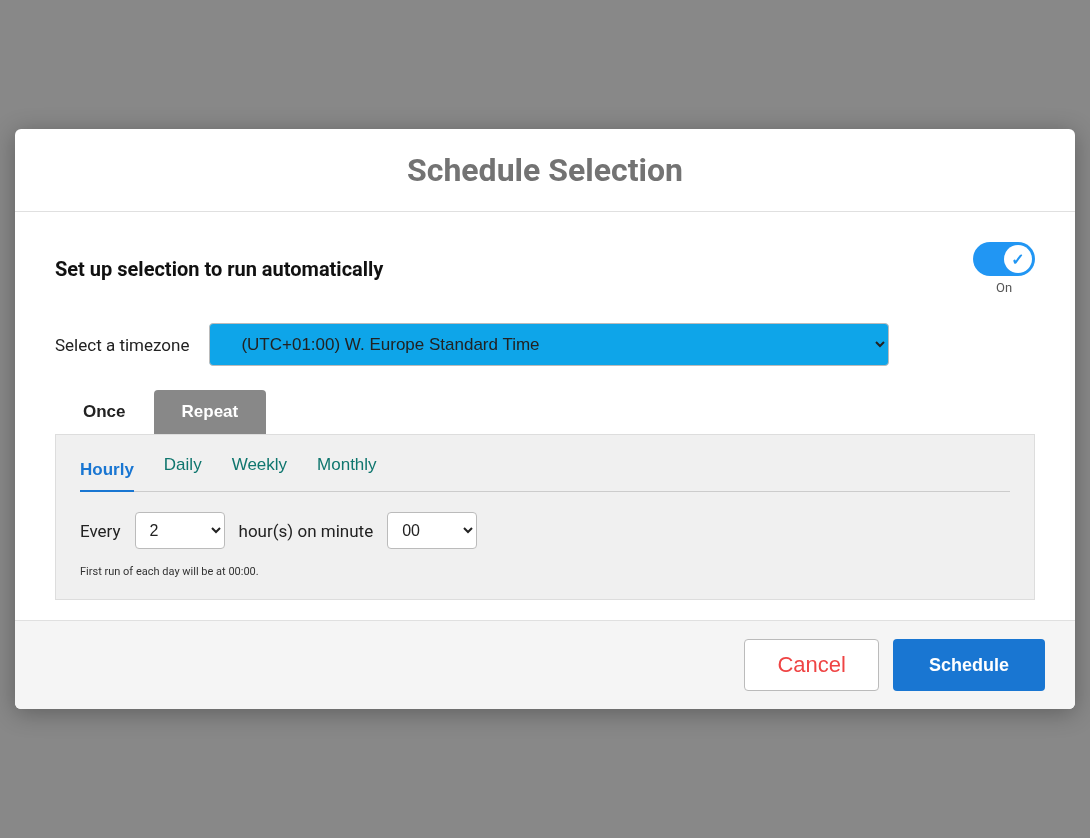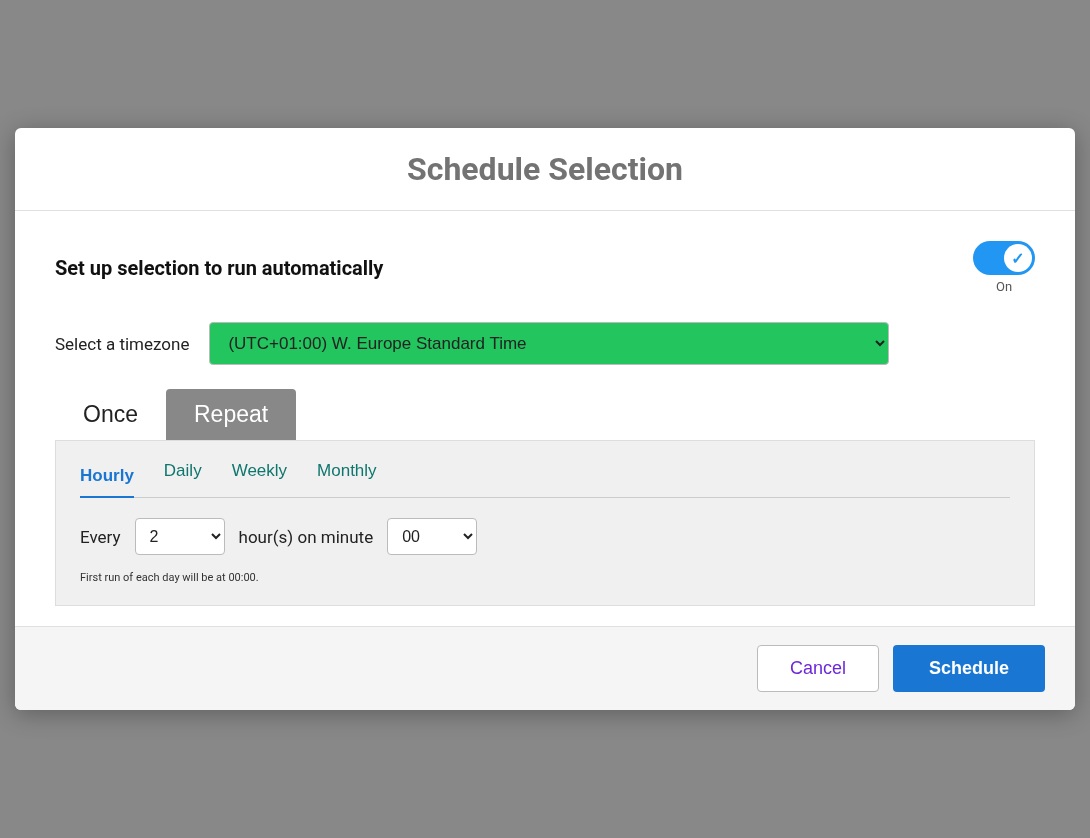--- a/index.html
+++ b/index.html
@@ -117,44 +117,45 @@
 
     .timezone-label {
       font-size: 17px;
       color: #222;
       white-space: nowrap;
     }
 
     .timezone-select {
       flex: 1;
       max-width: 680px;
-      padding: 10px 14px;
+      padding: 10px 27px;
       font-size: 17px;
       border: 1.5px solid #bbb;
       border-radius: 4px;
-      background: #22c55e;
+      background: #0ea5e9;
       color: #222;
       appearance: auto;
       cursor: pointer;
     }
 
     .tabs-row {
       display: flex;
       gap: 0;
       margin-bottom: 0;
     }
 
     .tab-btn {
       padding: 12px 28px;
-      font-size: 23px;
+      font-size: 17px;
       border: none;
       background: transparent;
       color: #222;
       cursor: pointer;
       border-radius: 4px 4px 0 0;
+      font-weight: bold;
     }
 
     .tab-btn.active {
       background: #888;
       color: #fff;
     }
 
     .tab-content {
       background: #f0f0f0;
       border: 1px solid #ddd;
@@ -236,25 +237,25 @@
       background: #f5f5f5;
       padding: 18px 30px;
       display: flex;
       justify-content: flex-end;
       gap: 14px;
       border-top: 1px solid #e0e0e0;
     }
 
     .btn-cancel {
       padding: 12px 32px;
-      font-size: 18px;
+      font-size: 22px;
       border: 1.5px solid #bbb;
       border-radius: 4px;
       background: #fff;
-      color: #6d28d9;
+      color: #ef4444;
       cursor: pointer;
     }
 
     .btn-schedule {
       padding: 12px 36px;
       font-size: 18px;
       border: none;
       border-radius: 4px;
       background: #1976D2;
       color: #fff;

